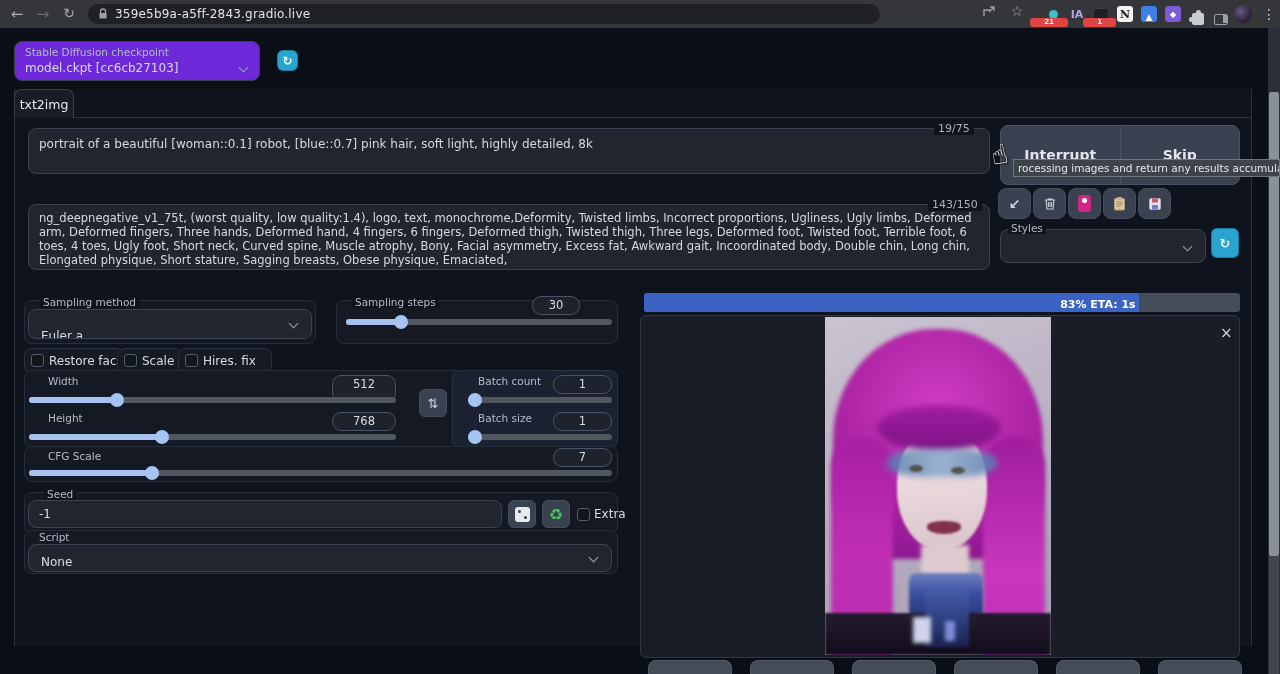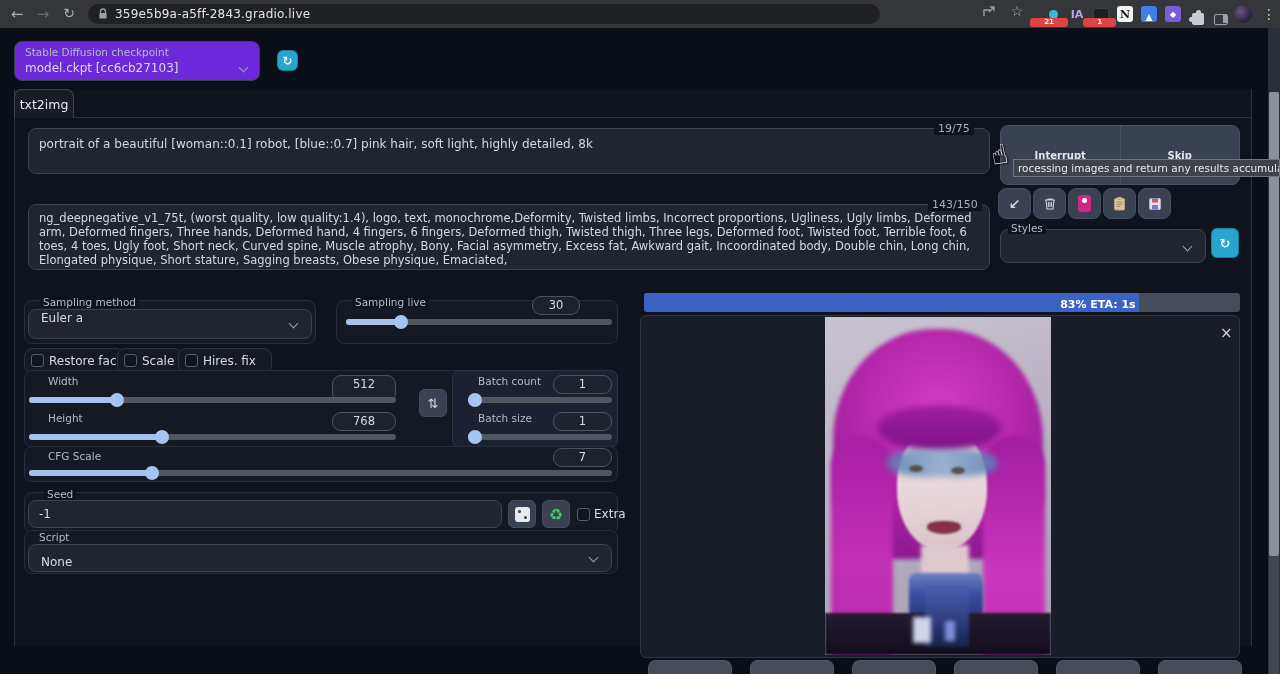--- a/index.html
+++ b/index.html
@@ -52,21 +52,21 @@
   .iconbtn { width:33px; height:31px; border-radius:8px; background:#3a4150; border:1px solid #454d5d;
     display:flex; align-items:center; justify-content:center; cursor:pointer; }
   .squarebtn { border-radius:6px; background:#3a4150; border:1px solid #454d5d;
     display:flex; align-items:center; justify-content:center; cursor:pointer; }
   .cyanbtn { background:#29a4ce; border-radius:5px; color:#eafaff; display:flex; align-items:center;
     justify-content:center; font-weight:bold; cursor:pointer; box-shadow:0 0 0 1px #1c7da0; }
 
   .runbtn-group { left:1000px; top:125px; width:240px; height:60px; background:#3a4150;
     border:1px solid #4a5262; border-radius:8px; display:flex; z-index:1; }
   .runbtn { flex:1; display:flex; align-items:center; justify-content:center;
-    font-size:10px; font-weight:600; color:#e2e6ec; cursor:pointer; }
+    font-size:14px; font-weight:600; color:#e2e6ec; cursor:pointer; }
   .runbtn + .runbtn { border-left:1px solid #4a5262; }
   .tooltip { left:1013px; top:159px; width:267px; height:18px; background:#3d424b; border:1px solid #70757e;
     color:#e9e9ec; font-size:10.5px; line-height:16px; padding-left:4px; white-space:nowrap;
     overflow:hidden; z-index:4; }
   .cursor-hand { left:991px; top:139px; z-index:5; font-size:27px; color:#fff;
     text-shadow:0 0 2px #000, 1px 1px 2px #000; transform:rotate(-12deg); }
 
   .subtle { background:#141924; border:1px solid #262d3b; border-radius:8px; }
 
   .progress-outer { left:644px; top:293px; width:596px; height:19px; background:#454c5a; border-radius:3px; overflow:hidden; }
@@ -253,26 +253,26 @@
 
   <div class="abs lbl" style="left:1008px; top:222px; background:#0f131d; padding:0 3px; z-index:2;">Styles</div>
   <div class="abs textbox" style="left:1000px; top:229px; width:206px; height:34px;">
     <div class="chev" style="position:absolute; right:14px; top:13px;"></div>
   </div>
   <div class="abs cyanbtn" style="left:1212px; top:229px; width:26px; height:28px; font-size:13px;">↻</div>
 
   <div class="abs subtle" style="left:24px; top:300px; width:292px; height:44px;"></div>
   <div class="abs lbl" style="left:40px; top:296px; background:#0f131d; padding:0 3px; z-index:2;">Sampling method</div>
   <div class="abs textbox" style="left:28px; top:309px; width:284px; height:30px;">
-    <div class="val" style="position:absolute; left:12px; top:1px;">Euler a</div>
+    <div class="val" style="position:absolute; left:12px; top:19px;">Euler a</div>
     <div class="chev" style="position:absolute; right:14px; top:10px;"></div>
   </div>
 
   <div class="abs subtle" style="left:336px; top:300px; width:282px; height:44px;"></div>
-  <div class="abs lbl" style="left:352px; top:296px; background:#0f131d; padding:0 3px; z-index:2;">Sampling live</div>
+  <div class="abs lbl" style="left:352px; top:296px; background:#0f131d; padding:0 3px; z-index:2;">Sampling steps</div>
   <div class="abs numbox" style="left:532px; top:296px; width:48px; height:19px; z-index:2;">30</div>
   <div class="abs track" style="left:346px; top:319px; width:266px;">
     <div class="fill" style="width:21%;"></div>
       <div class="knob" style="left:48px;"></div>
   </div>
 
   <div class="abs chip" style="left:24px; top:348px; width:101px; height:26px;"></div>
   <div class="abs chk" style="left:31px; top:354px;"></div>
   <div class="abs val" style="left:49px; top:354px;">Restore faces</div>
   <div class="abs chip" style="left:117px; top:348px; width:66px; height:26px;"></div>

